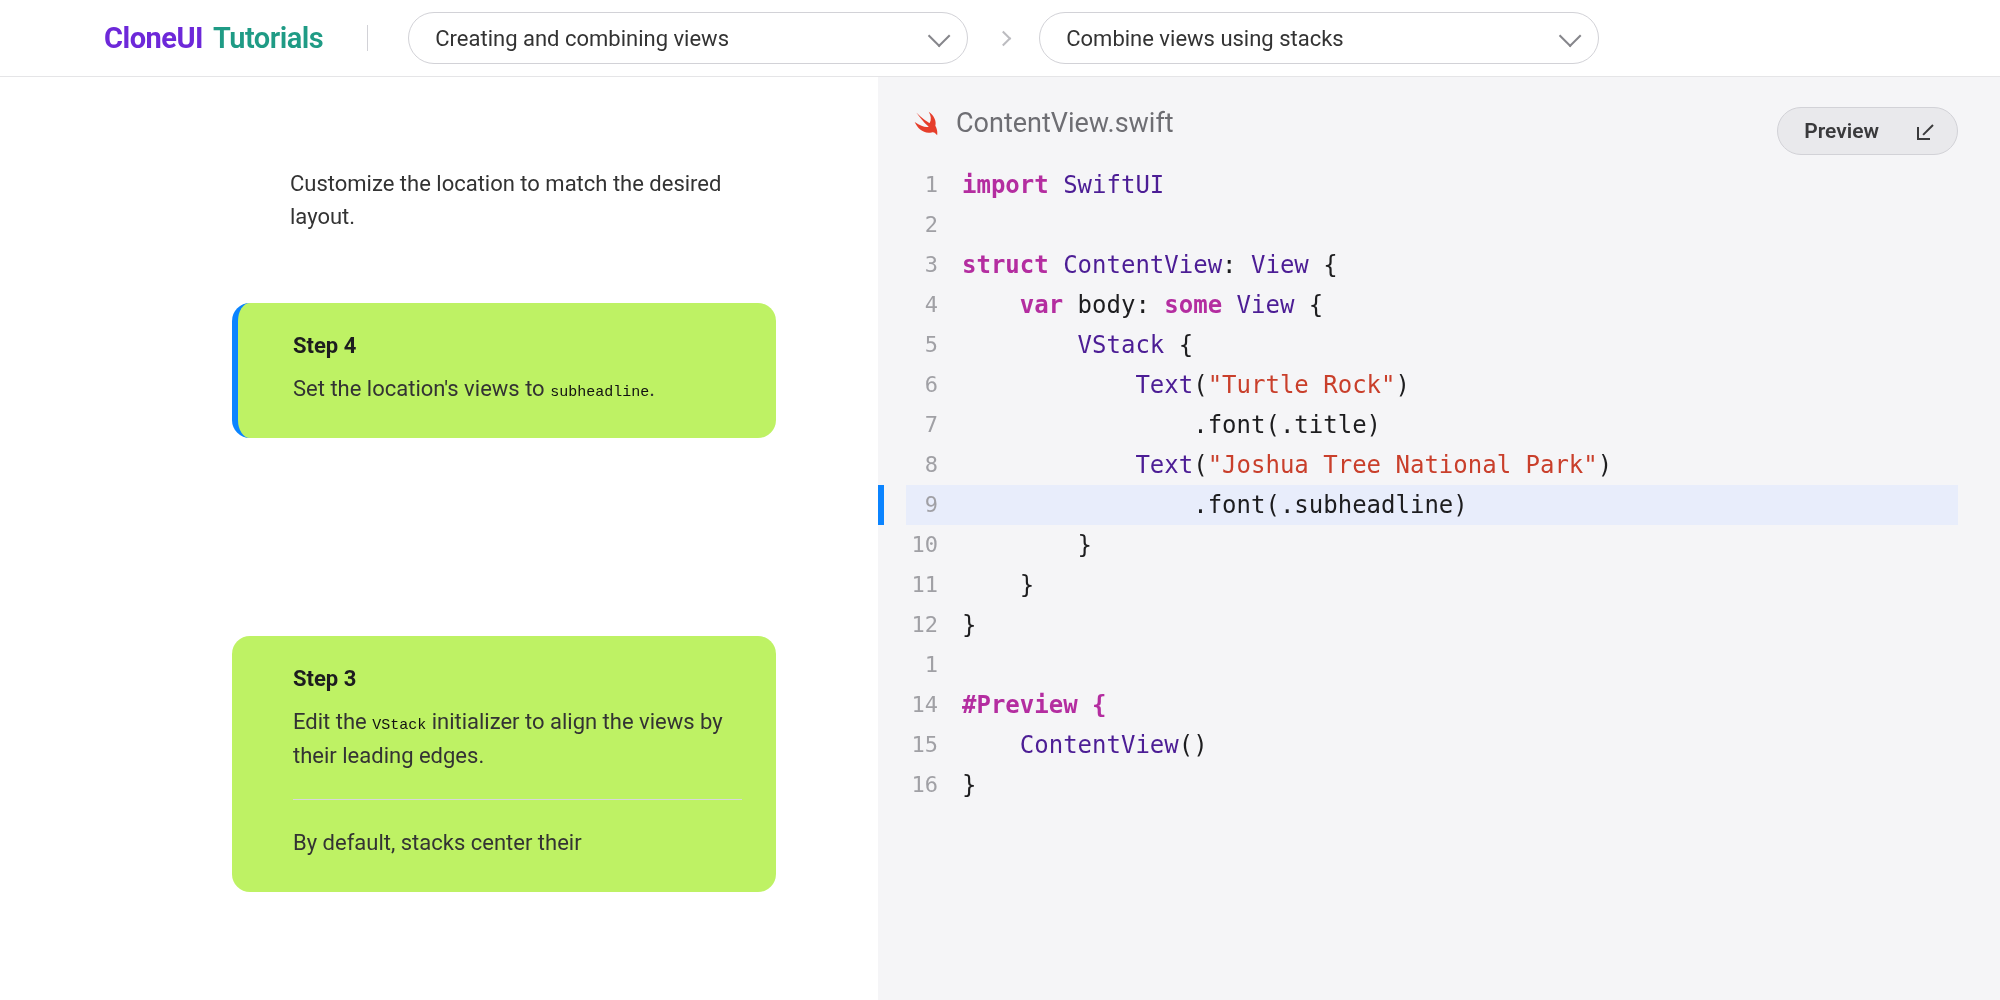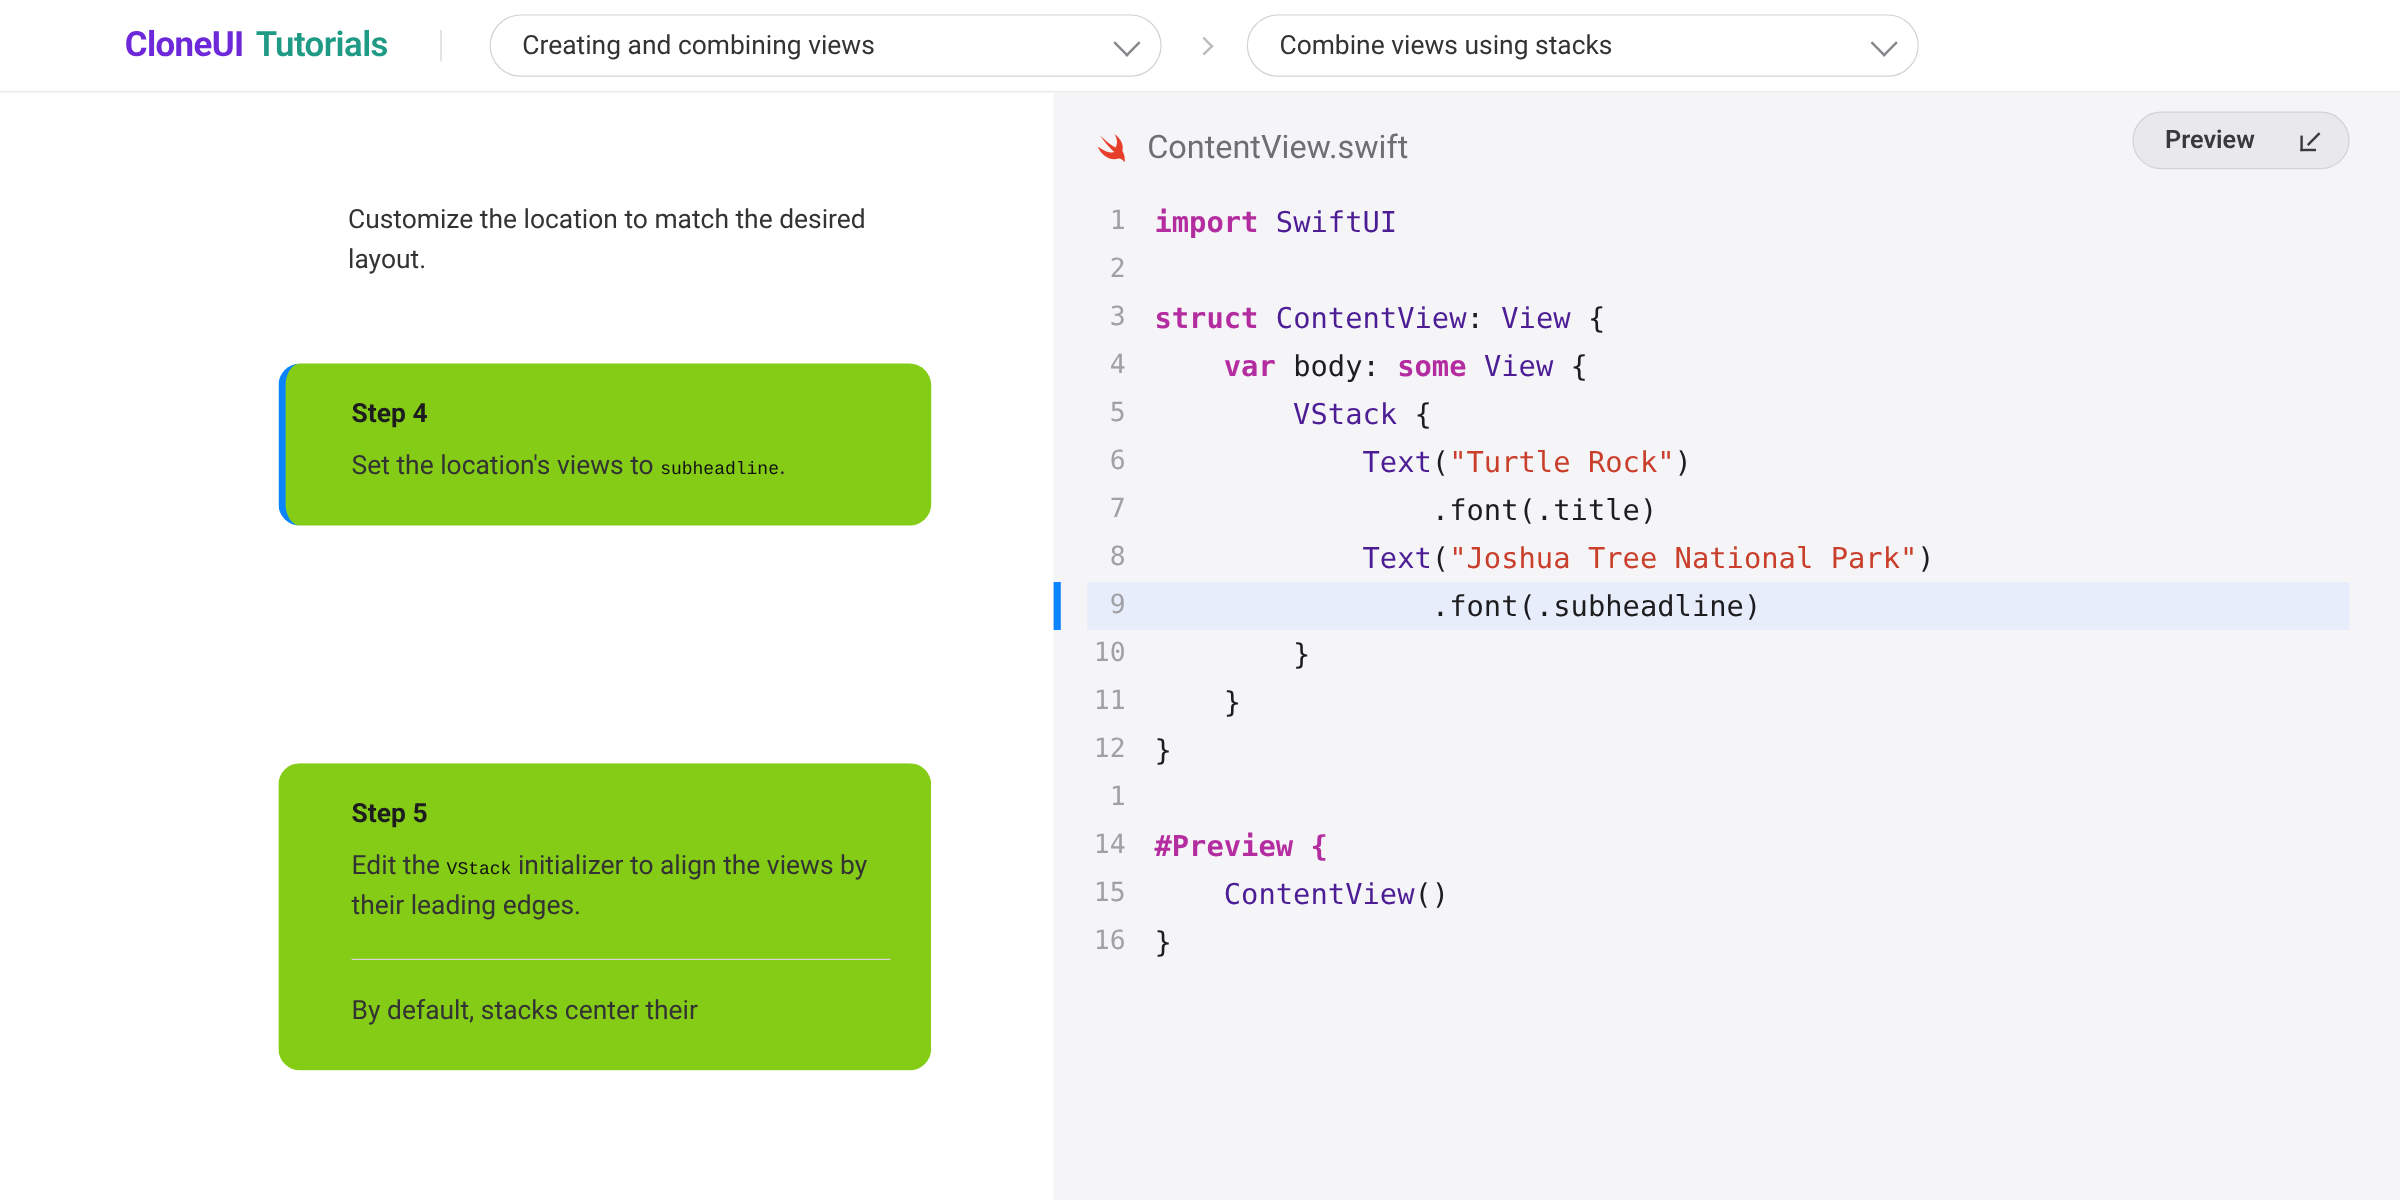--- a/index.html
+++ b/index.html
@@ -80,21 +80,21 @@
 .intro {
   font-size: 22px;
   line-height: 1.5;
   color: #333;
   margin: 0 0 70px 290px;
   max-width: 460px;
 }
 .step-card {
   margin-left: 232px;
   width: 544px;
-  background: #84cc16;
+  background: #bef264;
   border-radius: 18px;
   padding: 30px 34px 32px 55px;
   position: relative;
 }
 .step-card.active {
   border-left: 6px solid #0b84ff;
   margin-bottom: 198px;
 }
 .step-card.dim { border-left: 6px solid transparent; }
 .step-title {
@@ -134,21 +134,21 @@
 .swift-icon {
   width: 30px; height: 30px;
 }
 .file-name {
   font-size: 27px;
   color: #6e6e73;
   font-weight: 400;
 }
 .preview-btn {
   position: absolute;
-  top: 16px; right: 42px;
+  top: 30px; right: 42px;
   display: flex;
   align-items: center;
   gap: 38px;
   background: #e9e9ec;
   border: 1px solid #d2d2d7;
   border-radius: 24px;
   height: 48px;
   padding: 0 22px 0 26px;
   font-size: 21px;
   font-weight: 600;
@@ -238,21 +238,21 @@
     <p class="intro">Customize the location to match the desired layout.</p>
 
     <div class="step-card active">
       <div class="step-title">Step 4</div>
       <div class="step-body">
         <span>Set the location's views to </span><span class="inline-code">subheadline</span><span>.</span>
       </div>
     </div>
 
     <div class="step-card dim">
-      <div class="step-title">Step 5</div>
+      <div class="step-title">Step 3</div>
       <div class="step-body">
         <span>Edit the </span><span class="inline-code">VStack</span><span> initializer to align the views by their leading edges.</span>
       </div>
       <div class="rule"></div>
       <div class="step-body">By default, stacks center their</div>
     </div>
   </div>
 
   <div class="right">
     <div class="file-header">

